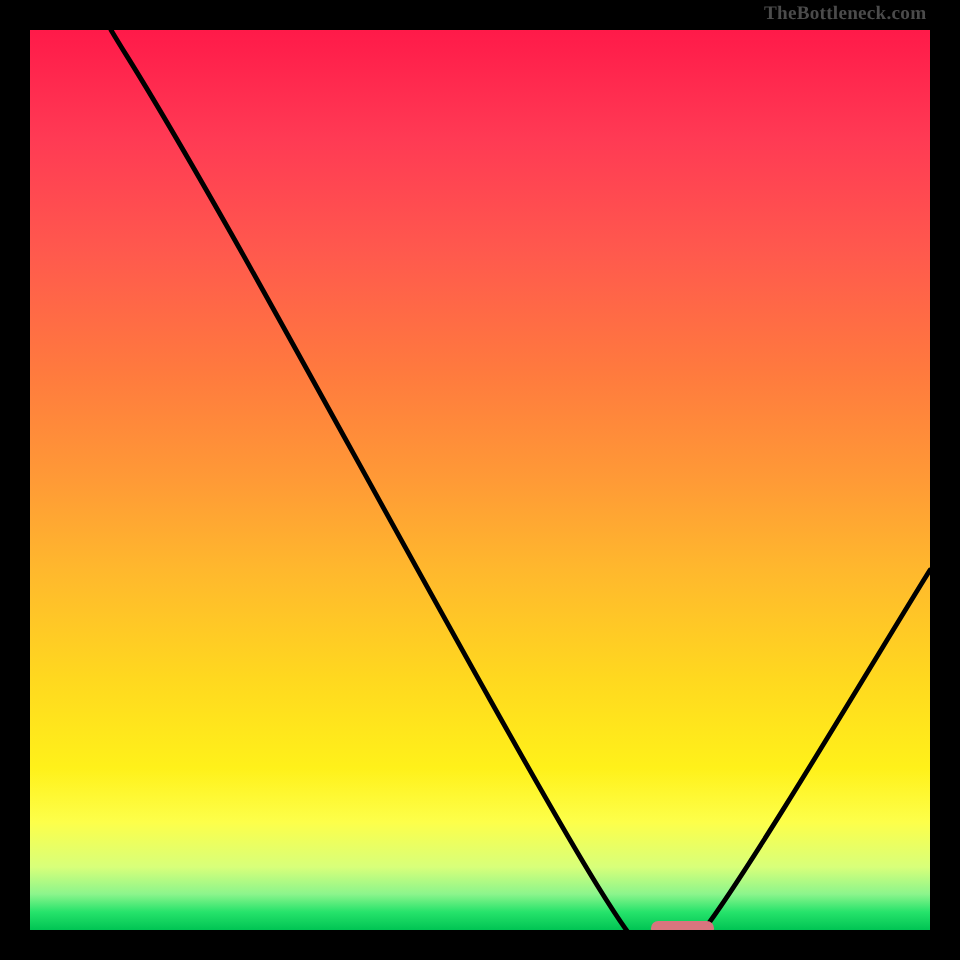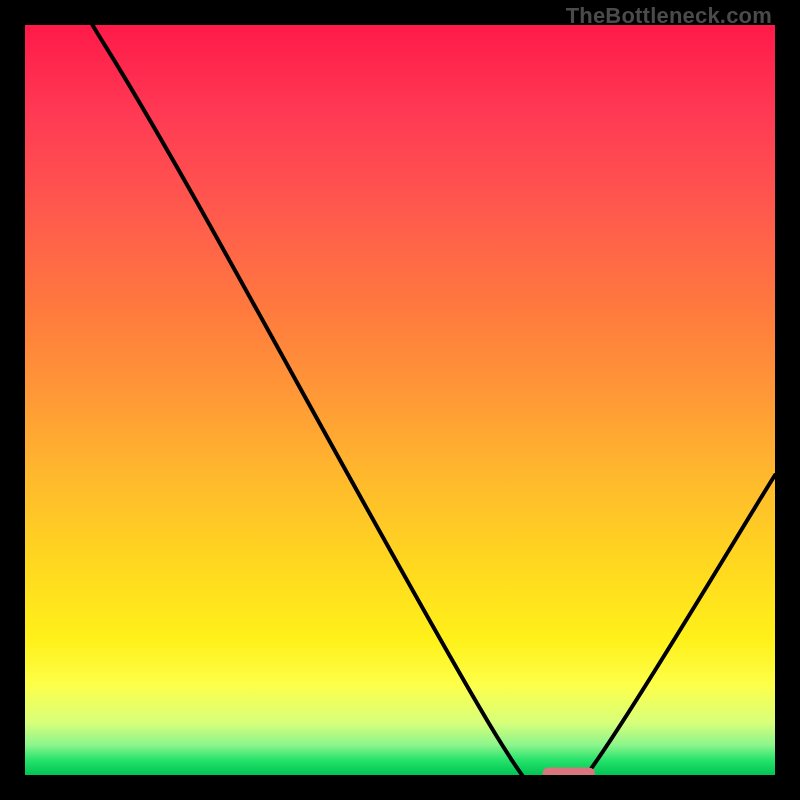--- a/index.html
+++ b/index.html
@@ -38,23 +38,24 @@
       #8cf58c 96%,
       #26e36b 98%,
       #00c453 100%
     );
   }
   .credit {
     position: absolute;
     top: 3px;
     right: 28px;
     color: #4b4b4b;
-    font-size: 22px;
+    font-size: 16px;
     font-weight: 600;
     letter-spacing: 0.2px;
+    font-family: Liberation Serif, serif;
   }
   svg.curve {
     position: absolute;
     left: 0;
     top: 0;
     width: 750px;
     height: 750px;
   }
 </style>
 </head>

